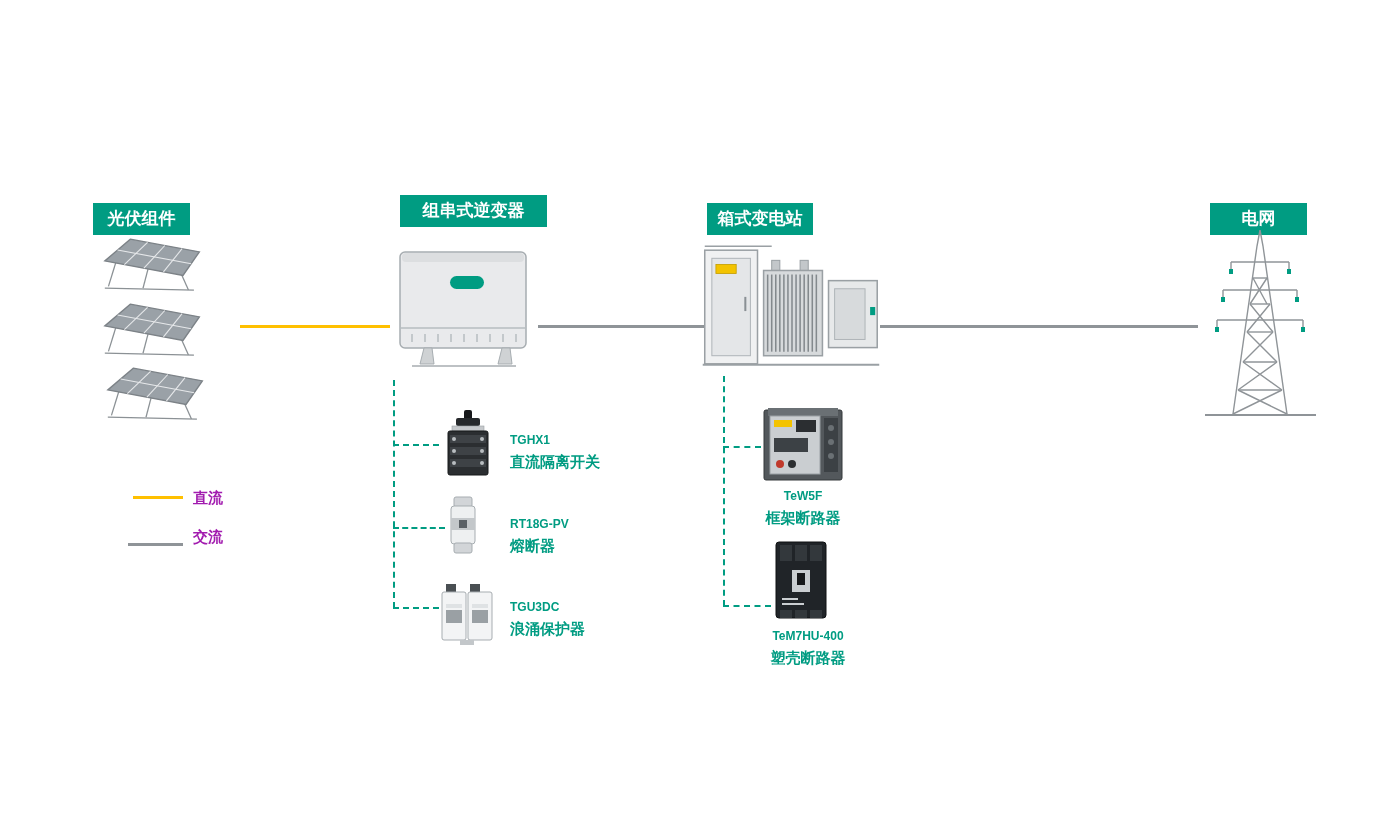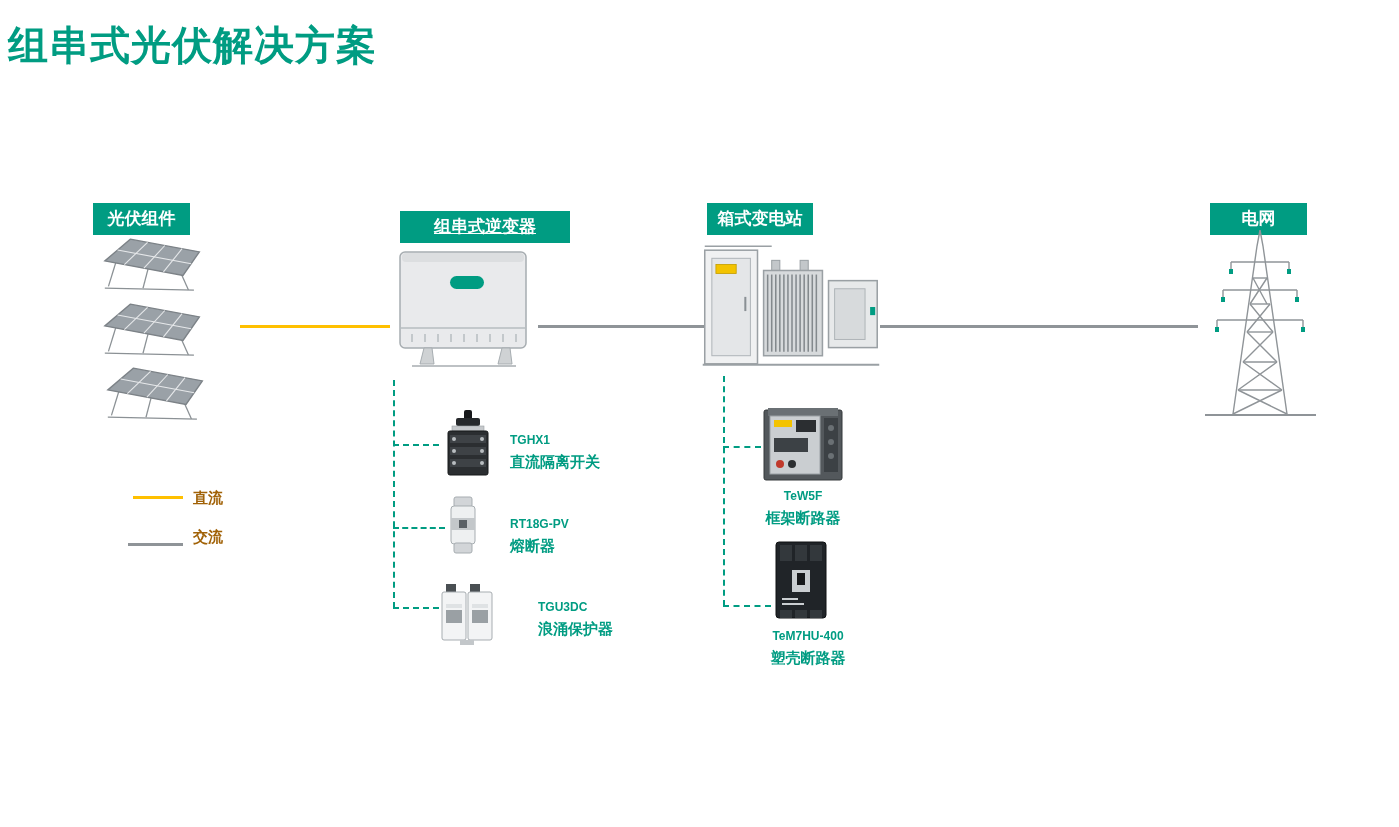--- a/index.html
+++ b/index.html
@@ -15,36 +15,35 @@
   .illu{position:absolute;}
 
   .line{position:absolute;}
   .line-dc{height:3px;background:#FFC000;}
   .line-ac{height:3px;background:#8F9498;}
 
   .dash-v{position:absolute;width:0;border-left:2px dashed #009C82;}
   .dash-h{position:absolute;height:0;border-top:2px dashed #009C82;}
 
   .legend-swatch{position:absolute;height:3px;}
-  .legend-label{position:absolute;font-size:15px;font-weight:bold;color:#a16207;}
+  .legend-label{position:absolute;font-size:15px;font-weight:bold;color:#a21caf;}
 
   .comp-text{position:absolute;color:#009C82;font-weight:bold;line-height:22px;}
   .comp-text .model{font-size:12px;}
   .comp-text .cname{font-size:15px;}
   .comp-text.centered{text-align:center;}
 </style>
 </head>
 <body>
 
 <div class="canvas">
 
-  <h1 class="title">组串式光伏解决方案</h1>
 
   <div class="badge" style="left:93px;top:184px;width:97px;">光伏组件</div>
-  <div class="badge" style="left:400px;top:192px;width:170px;text-decoration:underline;">组串式逆变器</div>
+  <div class="badge" style="left:400px;top:176px;width:147px;">组串式逆变器</div>
   <div class="badge" style="left:707px;top:184px;width:106px;">箱式变电站</div>
   <div class="badge" style="left:1210px;top:184px;width:97px;">电网</div>
 
   <svg class="illu" style="left:103px;top:237px;" width="100" height="57" viewBox="0 0 110 62">
     <g stroke="#8b9195" stroke-width="1.4" fill="none">
       <line x1="14" y1="28" x2="6" y2="54"></line>
         <line x1="86" y1="40" x2="94" y2="58"></line>
       <line x1="50" y1="33" x2="44" y2="56"></line>
         <line x1="2" y1="56" x2="100" y2="58"></line>
     </g>
@@ -227,21 +226,21 @@
     <rect x="6" y="0" width="10" height="9" fill="#4a4f53"></rect>
     <rect x="30" y="0" width="10" height="9" fill="#4a4f53"></rect>
     <rect x="2" y="8" width="24" height="48" rx="2" fill="#f3f4f5" stroke="#a7adb1"></rect>
     <rect x="28" y="8" width="24" height="48" rx="2" fill="#f3f4f5" stroke="#a7adb1"></rect>
     <rect x="6" y="20" width="16" height="4" fill="#dfe2e4"></rect>
     <rect x="32" y="20" width="16" height="4" fill="#dfe2e4"></rect>
     <rect x="6" y="26" width="16" height="13" fill="#9aa0a4"></rect>
     <rect x="32" y="26" width="16" height="13" fill="#9aa0a4"></rect>
     <rect x="20" y="56" width="14" height="5" fill="#c3c7ca"></rect>
   </svg>
-  <div class="comp-text" style="left:510px;top:596px;margin-left:28px;">
+  <div class="comp-text" style="left:510px;top:596px;">
     <div class="model">TGU3DC</div>
     <div class="cname">浪涌保护器</div>
   </div>
 
   <svg class="illu" style="left:762px;top:406px;" width="82" height="78" viewBox="0 0 82 78">
     <rect x="2" y="4" width="78" height="70" rx="2" fill="#53585c" stroke="#34383b"></rect>
     <rect x="6" y="2" width="70" height="8" fill="#6a7074"></rect>
     <rect x="8" y="10" width="50" height="58" fill="#caced1" stroke="#9aa0a4"></rect>
     <rect x="12" y="14" width="18" height="7" fill="#f3c300"></rect>
     <rect x="34" y="14" width="20" height="12" fill="#2b2e31"></rect>

